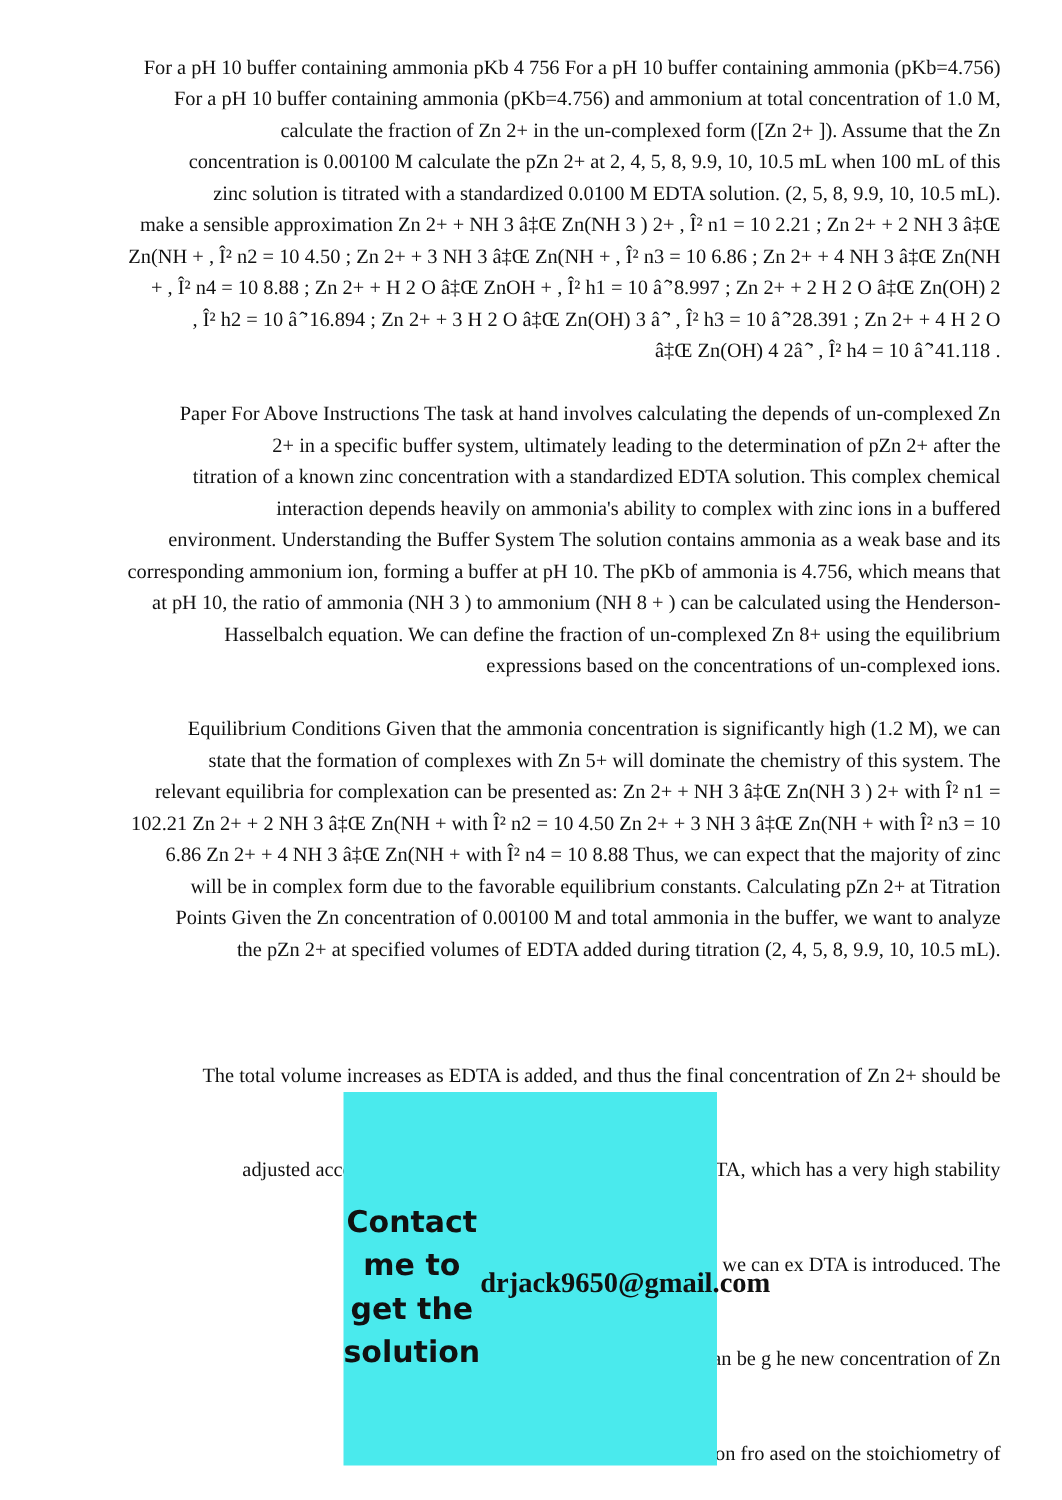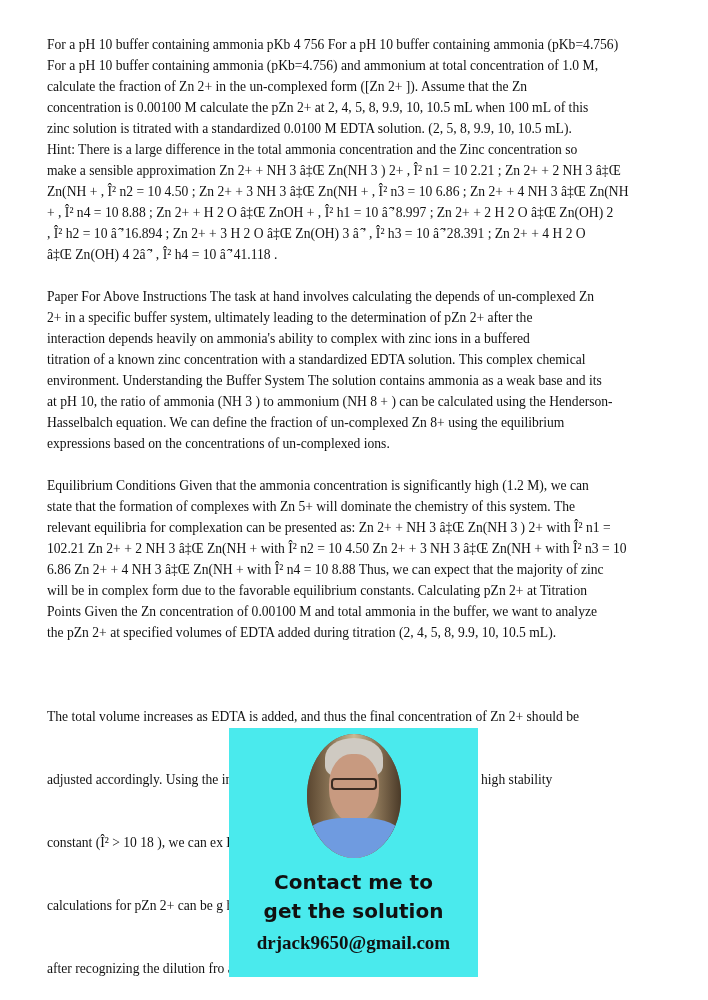--- a/index.html
+++ b/index.html
@@ -22,30 +22,31 @@
       width: 620px;
       font-size: 13.6px;
       line-height: 21px;
     }
     .para {
       margin: 0 0 21px 0;
     }
     .line {
       display: block;
       white-space: nowrap;
+      text-align: right;
     }
     .promo {
       position: absolute;
       left: 229px;
       top: 728px;
       width: 249px;
       height: 249px;
       background: #4aeaed;
       display: flex;
-      flex-direction: column;
+      flex-direction: row;
       align-items: center;
     }
     .avatar {
       margin-top: 6px;
       width: 94px;
       height: 124px;
       border-radius: 50%;
       overflow: hidden;
       position: relative;
       background: #6b5a45;
@@ -94,34 +95,34 @@
 </head>
 <body>
 
 <div class="page">
   <p class="para">
     <span class="line">For a pH 10 buffer containing ammonia pKb 4 756 For a pH 10 buffer containing ammonia (pKb=4.756)</span>
     <span class="line">For a pH 10 buffer containing ammonia (pKb=4.756) and ammonium at total concentration of 1.0 M,</span>
     <span class="line">calculate the fraction of Zn 2+ in the un-complexed form ([Zn 2+ ]). Assume that the Zn</span>
     <span class="line">concentration is 0.00100 M calculate the pZn 2+ at 2, 4, 5, 8, 9.9, 10, 10.5 mL when 100 mL of this</span>
     <span class="line">zinc solution is titrated with a standardized 0.0100 M EDTA solution. (2, 5, 8, 9.9, 10, 10.5 mL).</span>
-    <span class="line">Hint: There is a large difference in the total ammonia concentration and the Zinc concentration so</span>
     <span class="line">make a sensible approximation Zn 2+ + NH 3 â‡Œ Zn(NH 3 ) 2+ , Î² n1 = 10 2.21 ; Zn 2+ + 2 NH 3 â‡Œ</span>
     <span class="line">Zn(NH + , Î² n2 = 10 4.50 ; Zn 2+ + 3 NH 3 â‡Œ Zn(NH + , Î² n3 = 10 6.86 ; Zn 2+ + 4 NH 3 â‡Œ Zn(NH</span>
     <span class="line">+ , Î² n4 = 10 8.88 ; Zn 2+ + H 2 O â‡Œ ZnOH + , Î² h1 = 10 â ̂’8.997 ; Zn 2+ + 2 H 2 O â‡Œ Zn(OH) 2</span>
     <span class="line">, Î² h2 = 10 â ̂’16.894 ; Zn 2+ + 3 H 2 O â‡Œ Zn(OH) 3 â ̂’ , Î² h3 = 10 â ̂’28.391 ; Zn 2+ + 4 H 2 O</span>
     <span class="line">â‡Œ Zn(OH) 4 2â ̂’ , Î² h4 = 10 â ̂’41.118 .</span>
   </p>
 
   <p class="para">
     <span class="line">Paper For Above Instructions The task at hand involves calculating the depends of un-complexed Zn</span>
     <span class="line">2+ in a specific buffer system, ultimately leading to the determination of pZn 2+ after the</span>
+    <span class="line">titration of a known zinc concentration with a standardized EDTA solution. This complex chemical</span>
     <span class="line">interaction depends heavily on ammonia's ability to complex with zinc ions in a buffered</span>
-    <span class="line">titration of a known zinc concentration with a standardized EDTA solution. This complex chemical</span>
     <span class="line">environment. Understanding the Buffer System The solution contains ammonia as a weak base and its</span>
+    <span class="line">corresponding ammonium ion, forming a buffer at pH 10. The pKb of ammonia is 4.756, which means that</span>
     <span class="line">at pH 10, the ratio of ammonia (NH 3 ) to ammonium (NH 8 + ) can be calculated using the Henderson-</span>
     <span class="line">Hasselbalch equation. We can define the fraction of un-complexed Zn 8+ using the equilibrium</span>
     <span class="line">expressions based on the concentrations of un-complexed ions.</span>
   </p>
 
   <p class="para">
     <span class="line">Equilibrium Conditions Given that the ammonia concentration is significantly high (1.2 M), we can</span>
     <span class="line">state that the formation of complexes with Zn 5+ will dominate the chemistry of this system. The</span>
     <span class="line">relevant equilibria for complexation can be presented as: Zn 2+ + NH 3 â‡Œ Zn(NH 3 ) 2+ with Î² n1 =</span>
     <span class="line">102.21 Zn 2+ + 2 NH 3 â‡Œ Zn(NH + with Î² n2 = 10 4.50 Zn 2+ + 3 NH 3 â‡Œ Zn(NH + with Î² n3 = 10</span>

